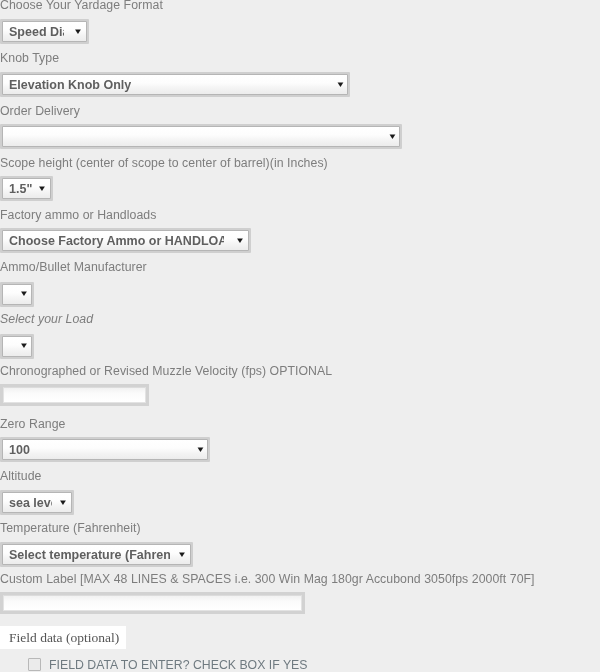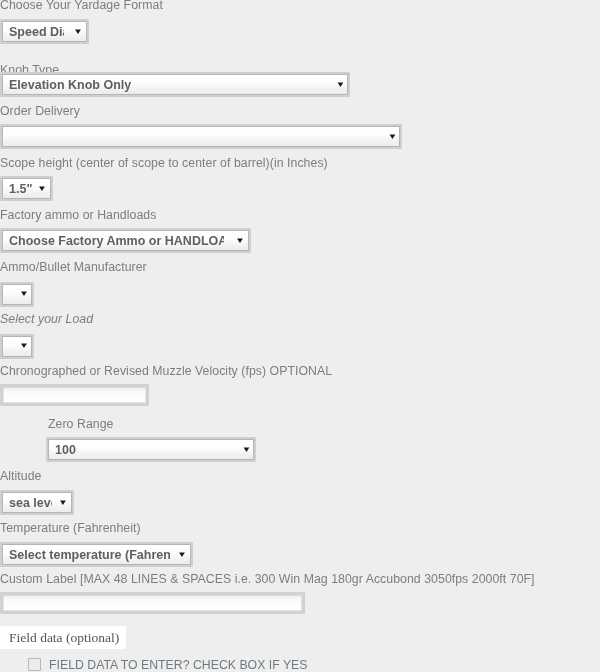--- a/index.html
+++ b/index.html
@@ -137,21 +137,21 @@
   </div>
   <div class="field-row" style="top:19px;">
     <span class="sel-frame">
       <span class="sel-inner" style="width:85px;">
         <span class="sel-text">Speed Dial</span>
         <span class="caret">▼</span>
       </span>
     </span>
   </div>
 
-  <div class="field-row" style="top:51px;margin-top:12px;">
+  <div class="field-row" style="top:51px;">
     <div class="field-label">Knob Type</div>
   </div>
   <div class="field-row" style="top:72px;">
     <span class="sel-frame">
       <span class="sel-inner" style="width:346px;">
         <span class="sel-text">Elevation Knob Only</span>
         <span class="caret spread">▼</span>
       </span>
     </span>
   </div>
@@ -217,24 +217,24 @@
 
   <div class="field-row" style="top:364px;">
     <div class="field-label">Chronographed or Revised Muzzle Velocity (fps) OPTIONAL</div>
   </div>
   <div class="field-row" style="top:384px;">
     <span class="inp-frame">
       <span class="inp-inner" style="display:block;width:143px;"></span>
     </span>
   </div>
 
-  <div class="field-row" style="top:417px;padding-left:48px;">
+  <div class="field-row" style="top:417px;">
     <div class="field-label">Zero Range</div>
   </div>
-  <div class="field-row" style="top:437px;padding-left:46px;">
+  <div class="field-row" style="top:437px;">
     <span class="sel-frame">
       <span class="sel-inner" style="width:206px;">
         <span class="sel-text">100</span>
         <span class="caret spread">▼</span>
       </span>
     </span>
   </div>
 
   <div class="field-row" style="top:469px;">
     <div class="field-label">Altitude</div>

